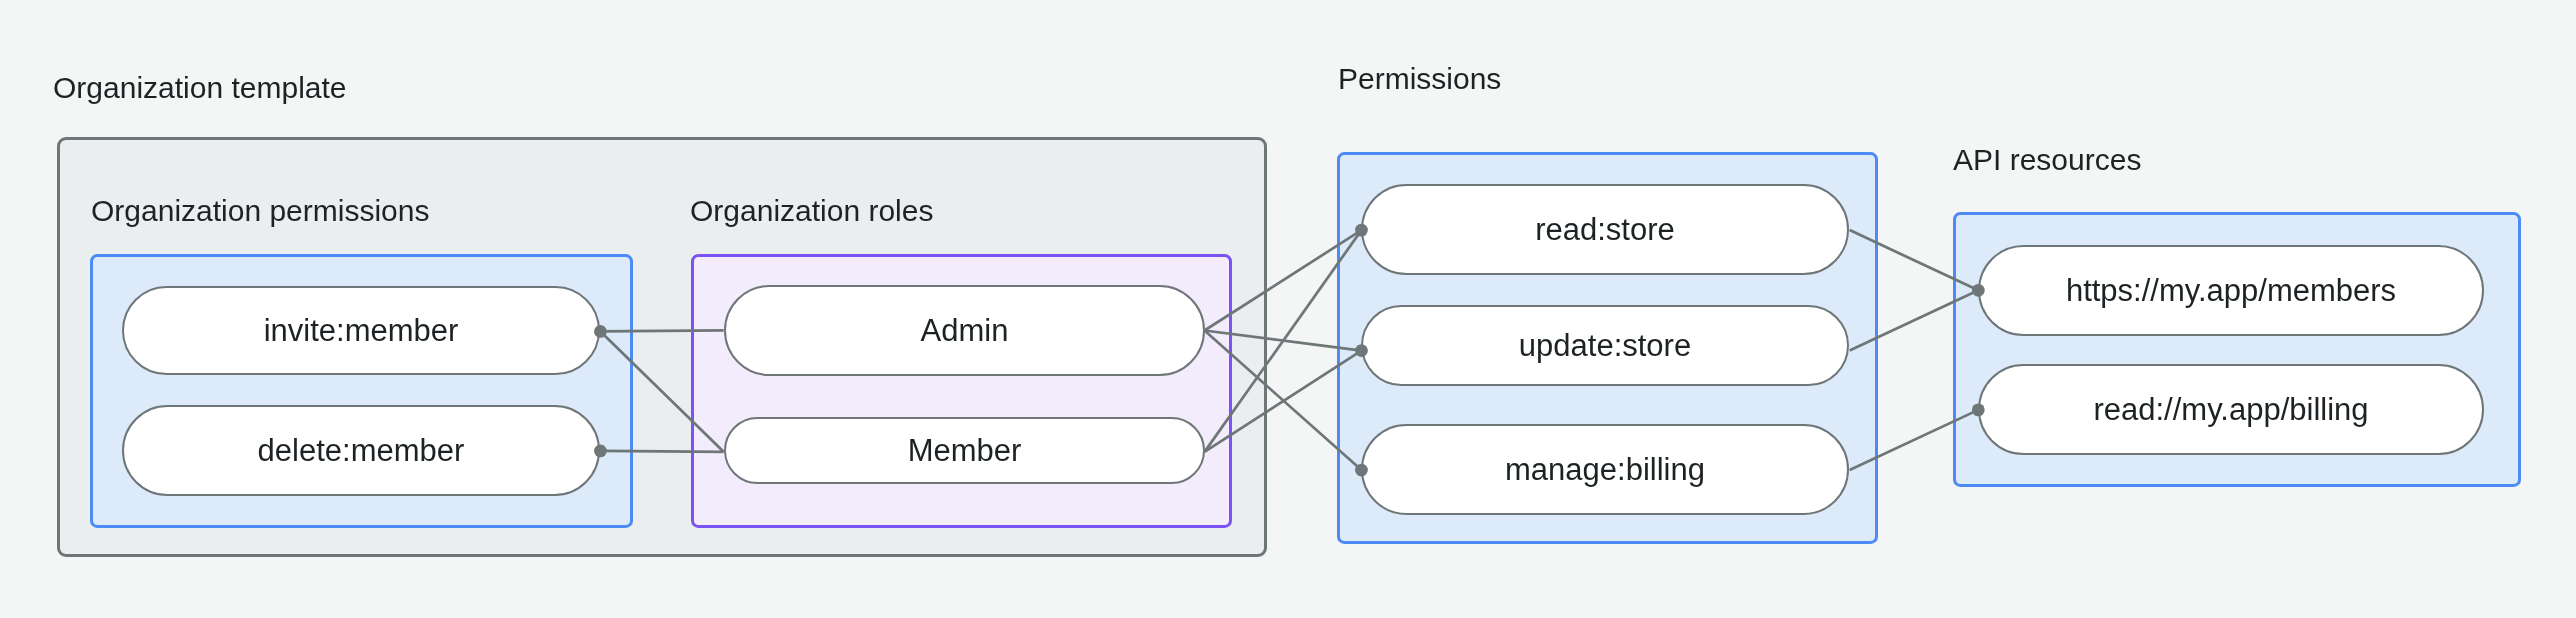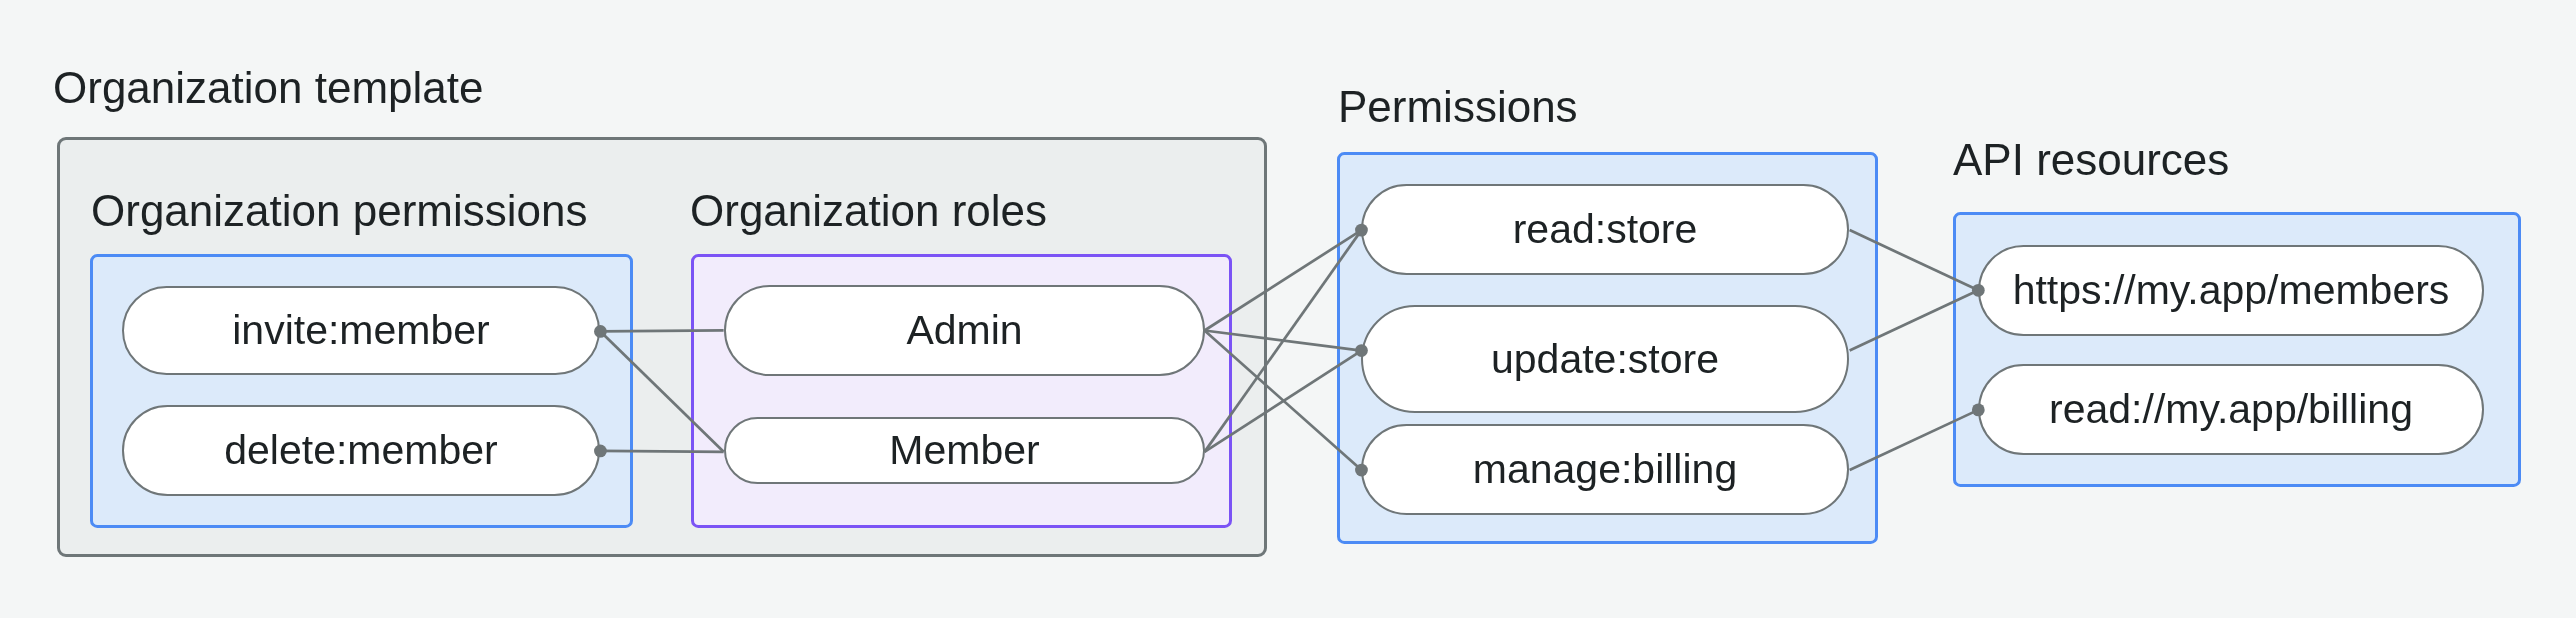--- a/index.html
+++ b/index.html
@@ -7,21 +7,21 @@
     position: relative;
     width: 2576px;
     height: 619px;
     background: #f4f6f6;
     font-family: "Liberation Sans", sans-serif;
     color: #1d2224;
     overflow: hidden;
   }
   .label {
     position: absolute;
-    font-size: 44px;
+    font-size: 30px;
     line-height: 46px;
     white-space: nowrap;
     color: #1d2224;
   }
   .box {
     position: absolute;
     box-sizing: border-box;
     border-radius: 9px;
   }
   .box.gray   { background: #ebeeee; border: 3.7px solid #6e7678; }
@@ -29,21 +29,21 @@
   .box.purple { background: #f2ecfc; border: 3.7px solid #7b53f5; border-radius: 7.3px; }
   .pill {
     position: absolute;
     box-sizing: border-box;
     background: #ffffff;
     border: 2.7px solid #6f7678;
     border-radius: 55px;
     display: flex;
     align-items: center;
     justify-content: center;
-    font-size: 41px;
+    font-size: 31px;
     white-space: nowrap;
     color: #1d2224;
   }
   svg.edges {
     position: absolute;
     left: 0; top: 0;
     pointer-events: none;
   }
   svg.edges line   { stroke: #6f7678; stroke-width: 3; }
   svg.edges circle { fill: #6f7678; }
@@ -59,24 +59,24 @@
   <div class="label" style="left:91px; top:188px;">Organization permissions</div>
   <div class="box blue" style="left:90px; top:254px; width:543px; height:274px;"></div>
   <div class="pill" style="left:122px; top:286px; width:478px; height:89px;">invite:member</div>
   <div class="pill" style="left:122px; top:405px; width:478px; height:91px;">delete:member</div>
 
   <div class="label" style="left:690px; top:188px;">Organization roles</div>
   <div class="box purple" style="left:691px; top:254px; width:541px; height:274px;"></div>
   <div class="pill" style="left:724px; top:285px; width:481px; height:91px;text-align:right;">Admin</div>
   <div class="pill" style="left:724px; top:417px; width:481px; height:67px;">Member</div>
 
-  <div class="label" style="left:1338px; top:84px;">Permissions</div>
+  <div class="label" style="left:1338px; top:56px;">Permissions</div>
   <div class="box blue" style="left:1337px; top:152px; width:541px; height:392px;"></div>
   <div class="pill" style="left:1361px; top:184px; width:488px; height:91px;">read:store</div>
-  <div class="pill" style="left:1361px; top:305px; width:488px; height:108px;">update:store</div>
+  <div class="pill" style="left:1361px; top:305px; width:488px; height:81px;">update:store</div>
   <div class="pill" style="left:1361px; top:424px; width:488px; height:91px;">manage:billing</div>
 
   <div class="label" style="left:1953px; top:137px;">API resources</div>
   <div class="box blue" style="left:1953px; top:212px; width:568px; height:275px;"></div>
   <div class="pill" style="left:1978px; top:245px; width:506px; height:91px;">https://my.app/members</div>
   <div class="pill" style="left:1978px; top:364px; width:506px; height:91px;">read://my.app/billing</div>
 
   <svg class="edges" width="2576" height="619" viewBox="0 0 2823 678">
 
     <line x1="658" y1="363" x2="793" y2="362"></line>

